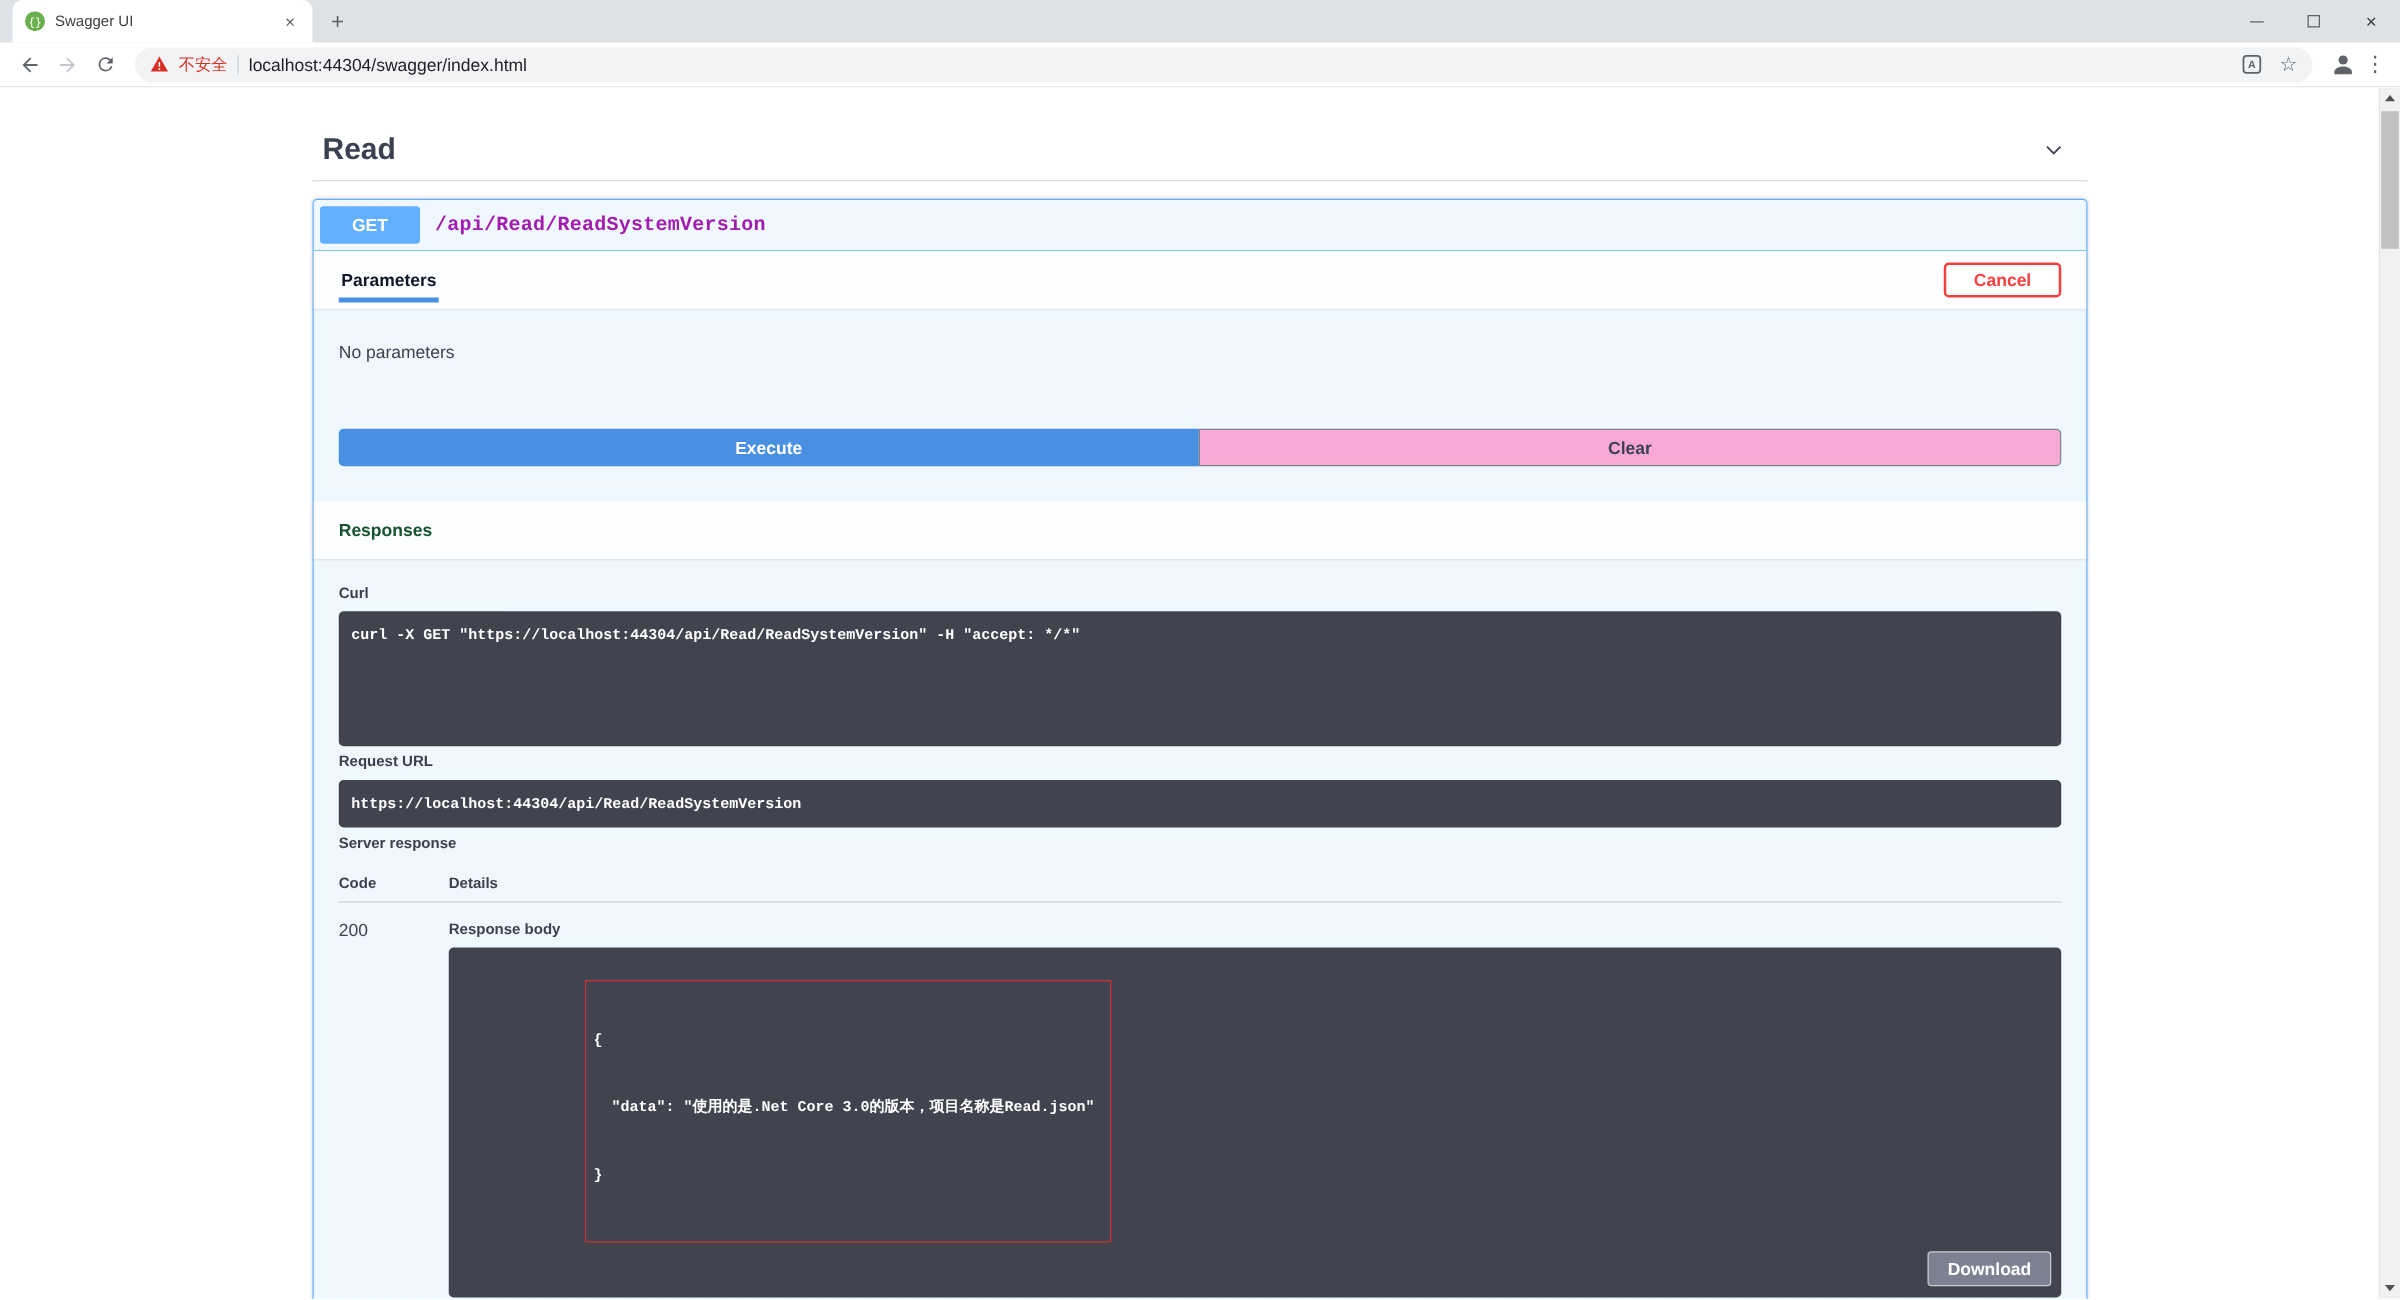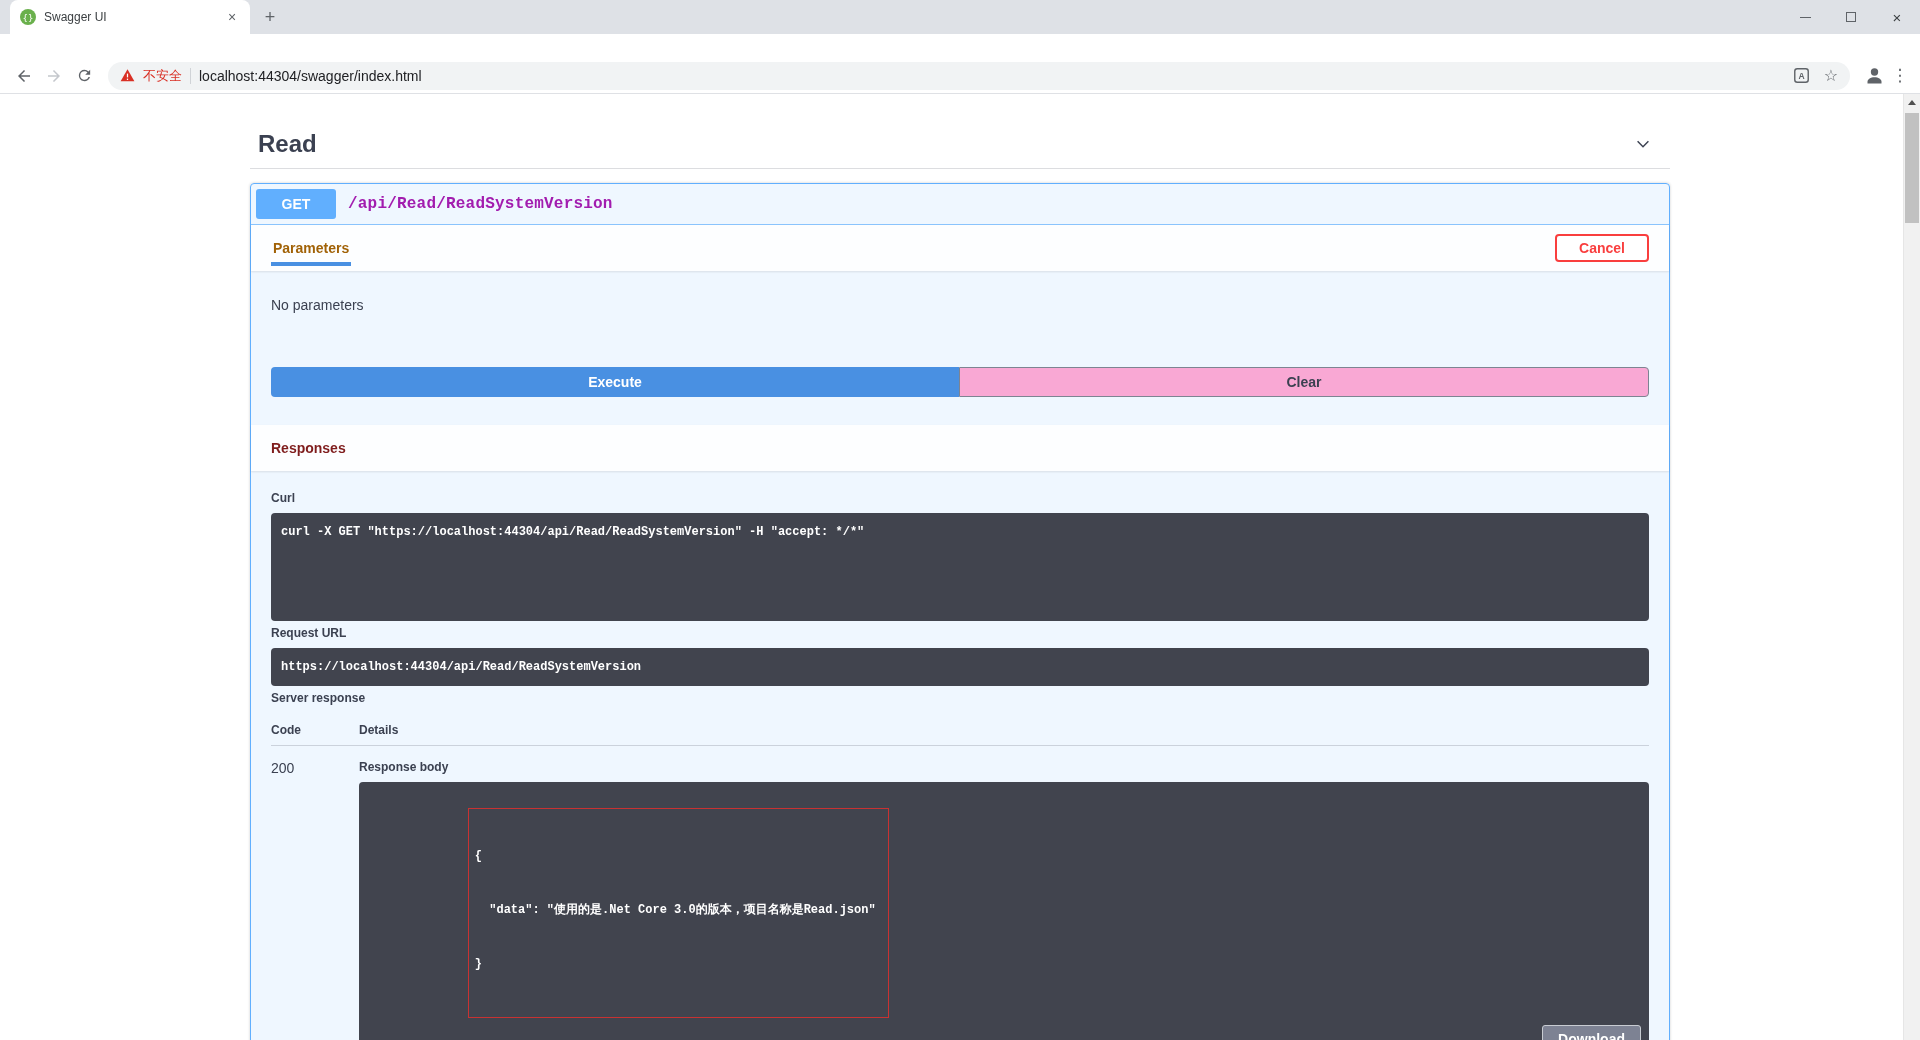--- a/index.html
+++ b/index.html
@@ -28,21 +28,21 @@
     line-height:28px; font-size:18px; color:#5f6368; cursor:pointer;
   }
   .win-controls { position:absolute; right:0; top:0; height:34px; display:flex; }
   .win-btn { width:46px; height:34px; display:flex; align-items:center; justify-content:center; color:#3c4043; cursor:pointer; }
   .win-min-shape { width:11px; height:1px; background:#5f6368; }
   .win-max-shape { width:10px; height:10px; border:1px solid #5f6368; }
   .win-close-glyph { font-size:15px; color:#3c4043; }
 
   .toolbar {
     height:36px; background:#fff; border-bottom:1px solid #dfe1e5;
-    display:flex; align-items:center; padding:0 10px; gap:2px;margin-top:24px;
+    display:flex; align-items:center; padding:0 10px; gap:2px;
   }
   .nav-btn { width:28px; height:28px; display:flex; align-items:center; justify-content:center; cursor:pointer; }
   .omnibox {
     flex:1; height:28px; background:#f1f3f4; border-radius:14px;
     display:flex; align-items:center; padding:0 12px; margin:0 8px; gap:8px;
   }
   .warning-text { color:#d93025; font-size:13px; }
   .omni-divider { width:1px; height:16px; background:#d0d3d7; }
   .url-text { color:#202124; font-size:14px; }
   .omni-right { margin-left:auto; display:flex; align-items:center; gap:14px; }
@@ -87,24 +87,24 @@
     font-family:"Liberation Mono", monospace; font-size:16px; font-weight:700;
     color:#a21caf; padding:0 12px; letter-spacing:.2px;
   }
 
   .section-header {
     display:flex; justify-content:space-between; align-items:center;
     min-height:46px; padding:4px 20px;
     background:rgba(255,255,255,.85); box-shadow:0 1px 2px rgba(0,0,0,.1);
   }
   .tab-item {
-    font-size:14px; font-weight:700; color:#a16207;
+    font-size:14px; font-weight:700; color:#0f172a;
     padding:10px 2px 6px; border-bottom:4px solid #4990e2;
   }
-  .section-title { font-size:14px; font-weight:700; color:#7f1d1d; }
+  .section-title { font-size:14px; font-weight:700; color:#14532d; }
   .cancel-btn {
     background:#fff; border:2px solid #f93e3e; color:#f93e3e;
     font-size:14px; font-weight:700; padding:4px 22px; border-radius:4px; cursor:pointer;
   }
 
   .no-params { padding:26px 20px 30px; font-size:14px; color:#3b4151; }
 
   .execute-wrapper { padding:24px 20px 28px; display:flex; }
   .btn-execute {
     flex:1; background:#4990e2; border:none; color:#fff; text-align:center;

